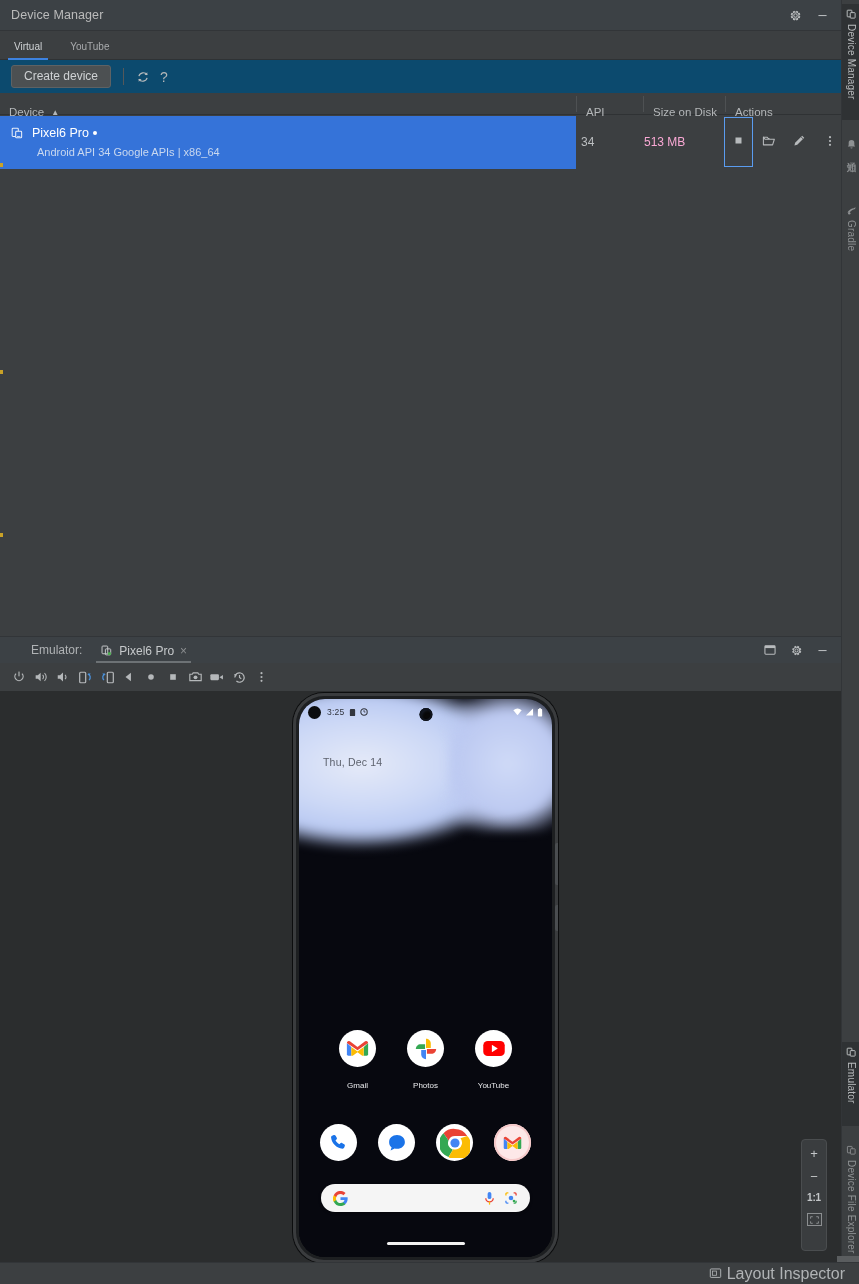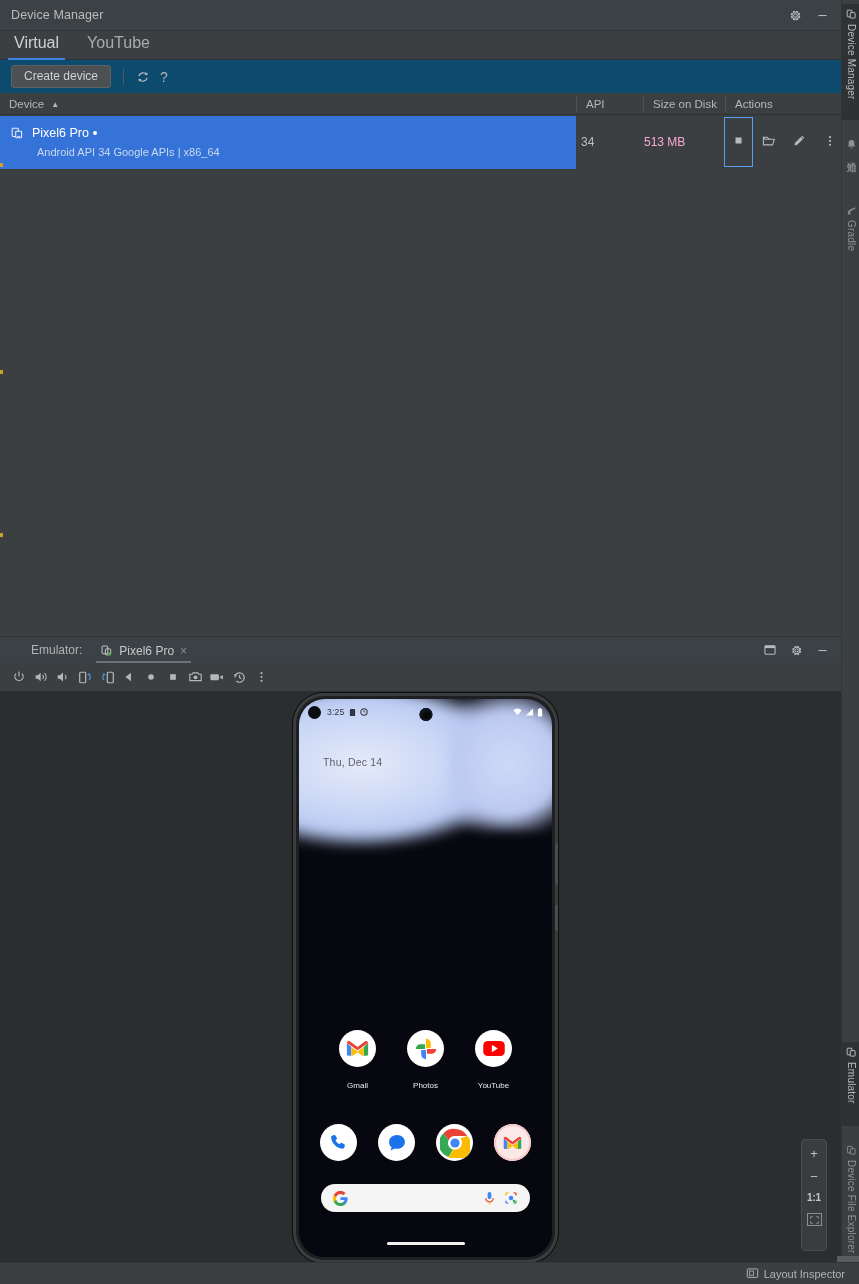--- a/index.html
+++ b/index.html
@@ -20,21 +20,21 @@
   .dm-title { color: #bbbbbb; font-size: 12.5px; margin-left: 11px; letter-spacing: .1px; }
   .dm-tb-right { margin-left:auto; display:flex; align-items:center; gap:14px; padding-right:12px; }
   .ic { display:inline-flex; align-items:center; justify-content:center; }
   .ic svg { display:block; }
 
   .dm-tabs {
     position:absolute; left:0; top:31px; width:841px; height:29px;
     background:#3c3f41; display:flex; align-items:flex-end;
     border-bottom:1px solid #2f3234;
   }
-  .dm-tab { position:relative; color:#a9abad; font-size:16px; padding:0 14px 7px 14px; }
+  .dm-tab { position:relative; color:#a9abad; font-size:10px; padding:0 14px 7px 14px; }
   .dm-tab.active { color:#cfd2d4; }
   .dm-tab.active::after {
     content:""; position:absolute; left:8px; right:8px; bottom:-1px; height:2px; background:#3d82e0;
   }
 
   .dm-toolbar {
     position:absolute; left:0; top:60px; width:841px; height:33px;
     background:#0c4a6e; display:flex; align-items:center; gap:10px; padding-left:11px;
   }
   .btn-create {
@@ -44,21 +44,21 @@
   }
   .tb-sep { width:1px; height:17px; background:#54585a; margin:0 2px; }
   .tb-ic { color:#b2b5b7; cursor:pointer; }
   .help-q { color:#b2b5b7; font-size:14px; line-height:1; }
 
   
   .tbl-head {
     position:absolute; left:0; top:93px; width:841px; height:22px;
     background:#3c3f41; border-bottom:1px solid #2f3234;
   }
-  .th { position:absolute; top:0; height:22px; display:flex; align-items:center;
+  .th { position:absolute; top:8px; height:22px; display:flex; align-items:center;
         color:#b4b7b9; font-size:11.5px; padding-left:9px; }
   .th-div { position:absolute; top:3px; height:16px; width:1px; background:#4e5153; }
 
   .row-sel {
     position:absolute; left:0; top:116px; width:576px; height:53px; background:#3573d9;
   }
   .row-rest { position:absolute; left:576px; top:116px; width:265px; height:53px; background:#3c3f41; }
   .dev-icon { position:absolute; left:10px; top:126px; }
   .dev-name { position:absolute; left:32px; top:126px; color:#ffffff; font-size:12.5px; }
   .dev-dot { position:absolute; left:93px; top:131px; width:4px; height:4px; border-radius:50%; background:#ffffff; }
@@ -181,21 +181,21 @@
     font-size:10px; color:#b6b9bb; letter-spacing:.2px; white-space:nowrap;
   }
   .vtab.dim .vtab-txt { color:#8e9193; }
 
   
   .statusbar-bottom {
     position:absolute; left:0; top:1262px; width:859px; height:22px;
     background:#3c3f41; border-top:1px solid #323538; display:flex; align-items:center;
   }
   .sbb-right { margin-left:auto; display:flex; align-items:center; gap:5px; padding-right:14px; }
-  .sbb-txt { color:#b0b3b5; font-size:11px; }
+  .sbb-txt { color:#b0b3b5; font-size:16px; }
   .sbb-scroll { position:absolute; right:0; top:1256px; width:22px; height:7px; background:#5a5d5f; }
 </style>
 </head>
 <body>
 
 <div id="root">
 
   <div class="dm-titlebar">
     <span class="dm-title">Device Manager</span>
     <div class="dm-tb-right">

